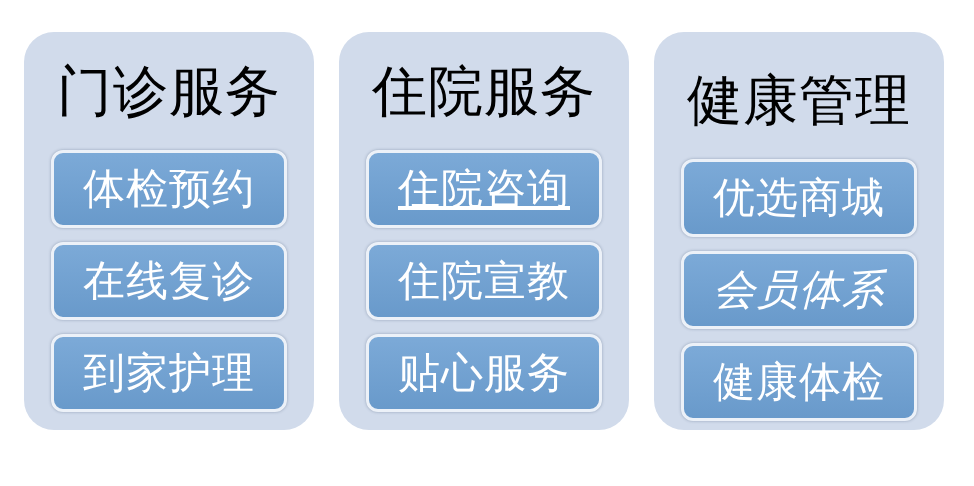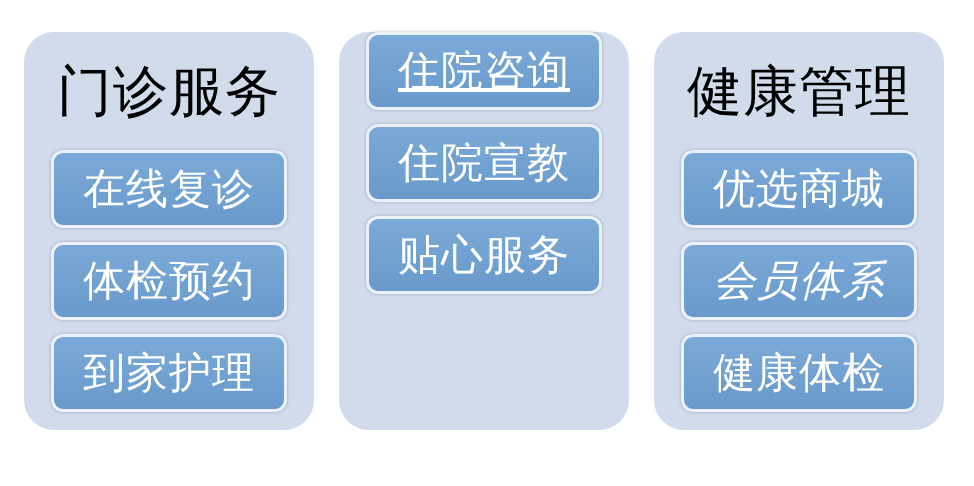--- a/index.html
+++ b/index.html
@@ -62,35 +62,36 @@
   }
 </style>
 </head>
 <body style="background: rgb(255, 255, 255);">
 
 <div class="canvas">
 
   <section class="card" style="background: rgb(209, 219, 235);">
     <h2 class="card-title" style="color: rgb(0, 0, 0);">门诊服务</h2>
     <div class="items">
+      <div class="chip" style="background-color: rgb(109, 160, 211); border-color: rgb(236, 241, 248); color: rgb(255, 255, 255);">体检预约</div>
       <div class="chip" style="background-color: rgb(109, 160, 211); border-color: rgb(236, 241, 248); color: rgb(255, 255, 255);">在线复诊</div>
-      <div class="chip" style="background-color: rgb(109, 160, 211); border-color: rgb(236, 241, 248); color: rgb(255, 255, 255);">体检预约</div>
       <div class="chip" style="background-color: rgb(109, 160, 211); border-color: rgb(236, 241, 248); color: rgb(255, 255, 255);">到家护理</div>
     </div>
   </section>
 
   <section class="card" style="background: rgb(209, 219, 235);">
+    <h2 class="card-title" style="color: rgb(0, 0, 0);">住院服务</h2>
     <div class="items">
       <div class="chip" style="background-color: rgb(109, 160, 211); border-color: rgb(236, 241, 248); color: rgb(255, 255, 255); text-decoration: underline;">住院咨询</div>
       <div class="chip" style="background-color: rgb(109, 160, 211); border-color: rgb(236, 241, 248); color: rgb(255, 255, 255);">住院宣教</div>
       <div class="chip" style="background-color: rgb(109, 160, 211); border-color: rgb(236, 241, 248); color: rgb(255, 255, 255); text-align: center;">贴心服务</div>
     </div>
   </section>
 
-  <section class="card" style="background: rgb(209, 219, 235);">
+  <section class="card" style="background: rgb(209, 219, 235); justify-content: center;">
     <h2 class="card-title" style="color: rgb(0, 0, 0);">健康管理</h2>
     <div class="items">
       <div class="chip" style="background-color: rgb(109, 160, 211); border-color: rgb(236, 241, 248); color: rgb(255, 255, 255);">优选商城</div>
       <div class="chip" style="background-color: rgb(109, 160, 211); border-color: rgb(236, 241, 248); color: rgb(255, 255, 255); font-style: italic;">会员体系</div>
       <div class="chip" style="background-color: rgb(109, 160, 211); border-color: rgb(236, 241, 248); color: rgb(255, 255, 255);">健康体检</div>
     </div>
   </section>
 
 </div>
 

